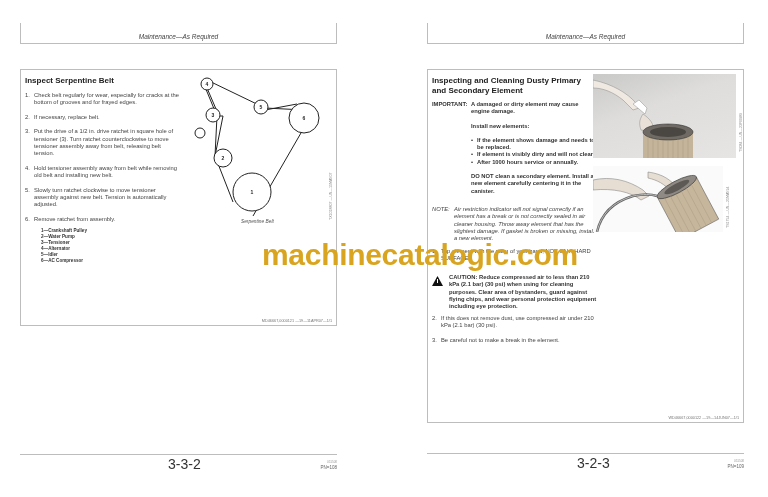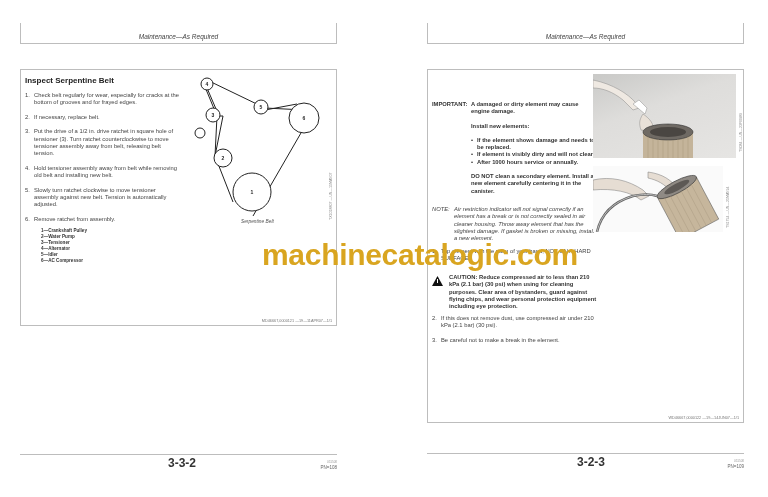--- a/index.html
+++ b/index.html
@@ -19,21 +19,21 @@
   .content-box {
     position:absolute; top:49px; border:1px solid #bdbdbd; box-sizing:border-box;margin-top:20px;
   }
   .title { position:absolute; font-weight:bold; font-size:8px; color:#222; line-height:10px; }
   .steps { position:absolute; font-size:5.8px; color:#444; line-height:7.4px; }
   .step { display:flex; margin-bottom:7px; }
   .step .num { width:9px; flex:none; }
   .legend { position:absolute; font-size:4.6px; font-weight:bold; color:#333; line-height:5.9px; }
   .refcode { position:absolute; font-size:3.8px; color:#777; white-space:nowrap; }
   .footer-rule { position:absolute; height:1px; background:#bdbdbd; }
-  .pagenum { position:absolute; font-size:12px; font-weight:bold; color:#333; }
+  .pagenum { position:absolute; font-size:14px; font-weight:normal; color:#333; }
   .pn { position:absolute; font-size:4.5px; color:#666; text-align:right; line-height:6px; }
   .pn .tiny { font-size:3px; color:#999; display:block; }
   .rot { position:absolute; font-size:3.6px; color:#888; transform:rotate(-90deg); transform-origin:left top; white-space:nowrap; }
   .fig-caption { position:absolute; font-size:4.8px; font-style:italic; color:#555; }
   .imp { position:absolute; font-size:5.8px; font-weight:bold; color:#333; line-height:7.3px; }
   .note { position:absolute; font-size:5.8px; color:#444; line-height:7.3px; }
   .bullet { display:flex; }
   .bullet .dot { width:6px; flex:none; }
   .watermark {
     position:absolute; left:262px; top:238px; font-size:30px; font-weight:bold;
@@ -128,20 +128,21 @@
     <span>PN=108</span>
   </div>
 </div>
 
 <div class="page" style="left:0;width:768px;">
   <div class="hdr-box" style="left:427px;width:317px;">
     <div class="hdr-text">Maintenance—As Required</div>
   </div>
 
   <div class="content-box" style="left:427px;width:317px;height:354px;">
+    <div class="title" style="left:4px;top:6px;width:160px;">Inspecting and Cleaning Dusty Primary and Secondary Element</div>
 
     <div class="imp" style="left:4px;top:31px;width:165px;">
       <div style="display:flex;">
         <span style="width:39px;flex:none;">IMPORTANT:</span>
         <span>A damaged or dirty element may cause engine damage.</span>
       </div>
       <div style="margin:7px 0 7px 39px;">Install new elements:</div>
       <div style="margin-left:39px;">
         <div class="bullet">
             <span class="dot">•</span>

